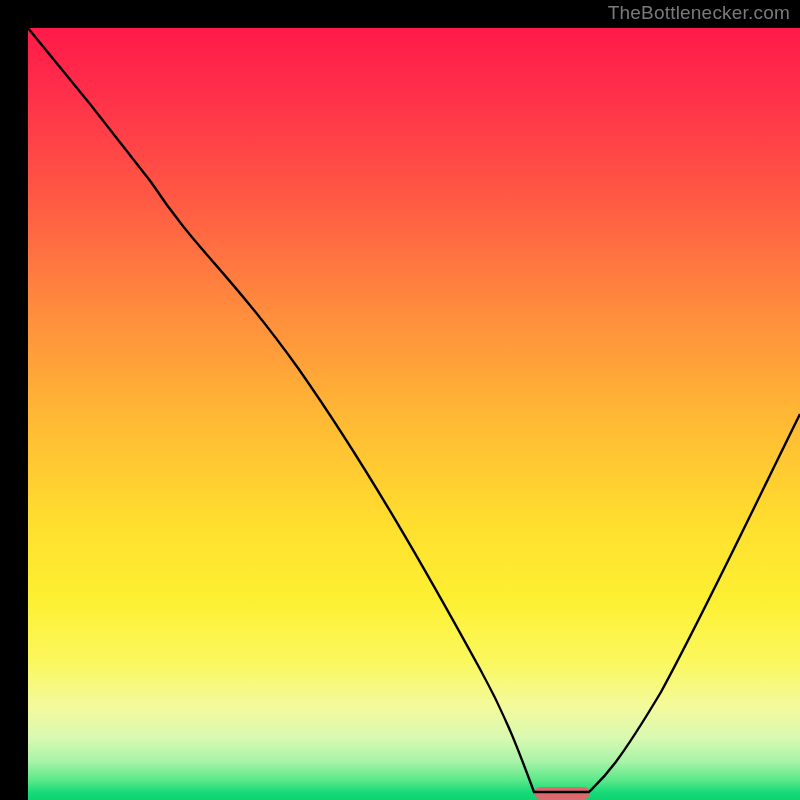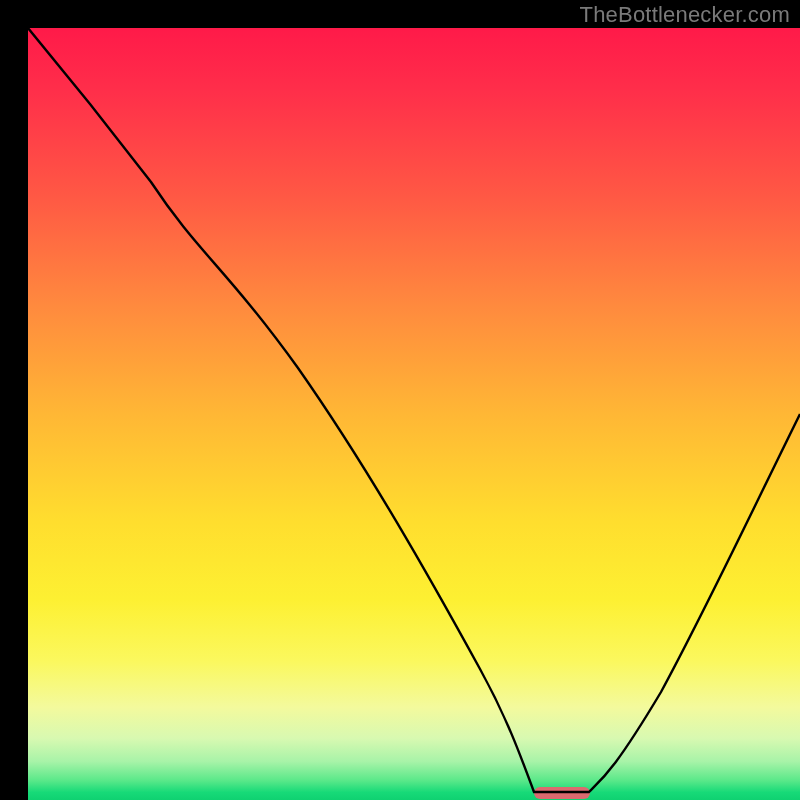--- a/index.html
+++ b/index.html
@@ -58,21 +58,21 @@
   .curve {
     position: absolute;
     left: 0;
     top: 0;
     width: 772px;
     height: 772px;
   }
   .watermark {
     position: absolute;
     color: #7a7a7a;
-    font-size: 22px;
+    font-size: 19px;
     font-weight: 500;
     letter-spacing: 0.2px;
   }
 </style>
 </head>
 <body>
 
 <div class="frame">
   <div class="plot-area">
     <div class="gradient"></div>

